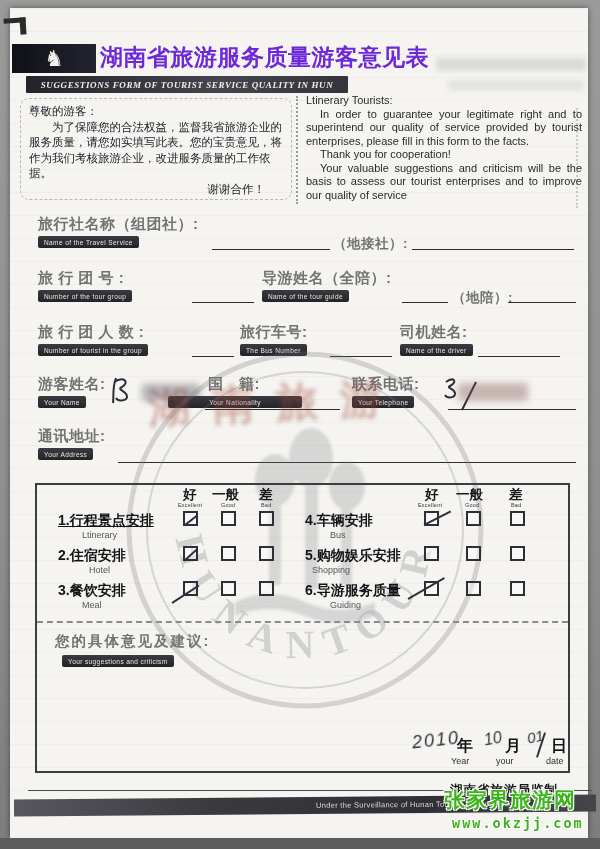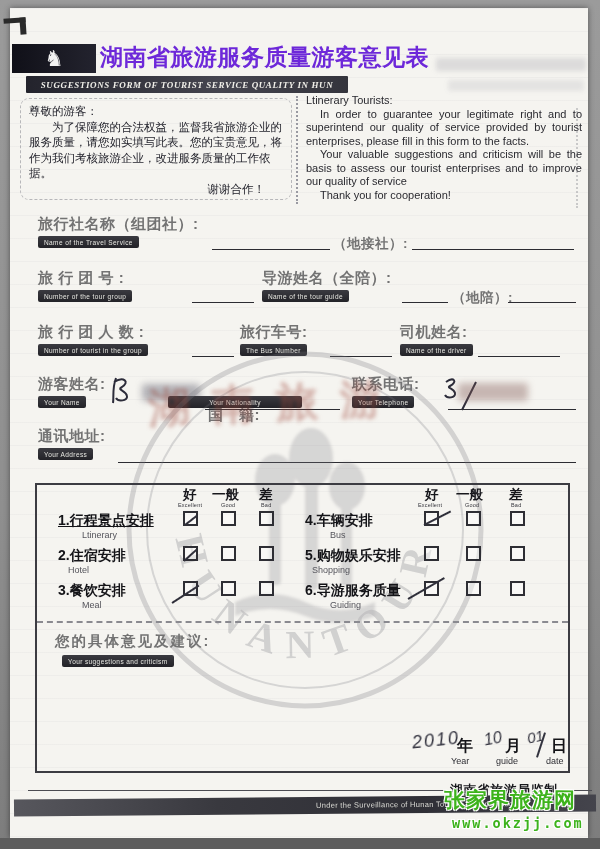--- a/index.html
+++ b/index.html
@@ -96,22 +96,22 @@
 
 <div class="abs cn-box">
   <div>尊敬的游客：</div>
   <div class="body">为了保障您的合法权益，监督我省旅游企业的服务质量，请您如实填写此表。您的宝贵意见，将作为我们考核旅游企业，改进服务质量的工作依据。</div>
   <div class="sign">谢谢合作！</div>
 </div>
 <div class="abs intro-divider"></div>
 <div class="abs en-box">
   <p class="first">Ltinerary Tourists:</p>
   <p>In order to guarantee your legitimate right and to superintend our quality of service provided by tourist enterprises, please fill in this form to the facts.</p>
+  <p>Thank you for cooperation!</p>
   <p>Your valuable suggestions and criticism will be the basis to assess our tourist enterprises and to improve our quality of service</p>
-  <p>Thank you for cooperation!</p>
 </div>
 
 <div class="abs flabel" style="left:38px;top:215px;">旅行社名称（组团社）:</div>
 <div class="abs enbar" style="left:38px;top:236px;">Name of the Travel Service</div>
 <div class="abs wline" style="left:212px;top:249px;width:118px;"></div>
 <div class="abs flabel sm" style="left:333px;top:235px;">（地接社）:</div>
 <div class="abs wline" style="left:412px;top:249px;width:162px;"></div>
 
 <div class="abs flabel" style="left:38px;top:269px;">旅 行 团 号 :</div>
 <div class="abs enbar" style="left:38px;top:290px;">Number of the tour group</div>
@@ -131,21 +131,21 @@
 <div class="abs flabel" style="left:400px;top:323px;">司机姓名:</div>
 <div class="abs enbar" style="left:400px;top:344px;">Name of the driver</div>
 <div class="abs wline" style="left:478px;top:356px;width:82px;"></div>
 
 <div class="abs flabel" style="left:38px;top:375px;">游客姓名:</div>
 <div class="abs enbar" style="left:38px;top:396px;">Your Name</div>
 <svg class="abs" style="left:110px;top:374px;" width="52" height="32">
   <path class="scribble" d="M6,4 C2,14 4,24 3,29 M4,8 C14,2 20,8 12,13 C6,16 16,16 17,22 C18,27 8,28 6,24"></path>
 </svg>
 <div class="abs redact" style="left:142px;top:384px;width:58px;height:17px;background:rgba(95,95,110,.45);"></div>
-<div class="abs flabel" style="left:208px;top:375px;margin-top:31px;">国　籍:</div>
+<div class="abs flabel" style="left:208px;top:375px;">国　籍:</div>
 <div class="abs enbar" style="left:168px;top:396px;width:122px;">Your Nationality</div>
 <div class="abs wline" style="left:205px;top:409px;width:135px;"></div>
 <div class="abs flabel" style="left:352px;top:375px;">联系电话:</div>
 <div class="abs enbar" style="left:352px;top:396px;">Your Telephone</div>
 <svg class="abs" style="left:442px;top:374px;" width="60" height="40">
   <path class="scribble" d="M4,8 C12,2 16,8 8,12 C4,14 12,14 13,19 C14,24 5,25 3,21 M20,36 C26,24 30,16 34,8"></path>
 </svg>
 <div class="abs redact" style="left:458px;top:383px;width:70px;height:18px;background:rgba(130,90,85,.40);"></div>
 <div class="abs wline" style="left:448px;top:409px;width:128px;"></div>
 
@@ -187,21 +187,21 @@
 <div class="abs rhead" style="left:425px;top:486px;">好</div>
 <div class="abs rhead-en" style="left:418px;top:502px;">Excellent</div>
 <div class="abs rhead" style="left:456px;top:486px;">一般</div>
 <div class="abs rhead-en" style="left:465px;top:502px;">Good</div>
 <div class="abs rhead" style="left:509px;top:486px;">差</div>
 <div class="abs rhead-en" style="left:511px;top:502px;">Bad</div>
 
 <div class="abs ritem" style="left:58px;top:512px;text-decoration:underline;">1.行程景点安排</div>
 <div class="abs ritem-en" style="left:82px;top:530px;">Ltinerary</div>
 <div class="abs ritem" style="left:58px;top:547px;">2.住宿安排</div>
-<div class="abs ritem-en" style="left:68px;top:565px;">Hotel</div>
+<div class="abs ritem-en" style="left:89px;top:565px;">Hotel</div>
 <div class="abs ritem" style="left:58px;top:582px;">3.餐饮安排</div>
 <div class="abs ritem-en" style="left:82px;top:600px;">Meal</div>
 
 <div class="abs ritem" style="left:305px;top:512px;">4.车辆安排</div>
 <div class="abs ritem-en" style="left:330px;top:530px;">Bus</div>
 <div class="abs ritem" style="left:305px;top:547px;">5.购物娱乐安排</div>
 <div class="abs ritem-en" style="left:312px;top:565px;">Shopping</div>
 <div class="abs ritem" style="left:305px;top:582px;">6.导游服务质量</div>
 <div class="abs ritem-en" style="left:330px;top:600px;">Guiding</div>
 
@@ -232,21 +232,21 @@
 <div class="abs mark" style="left:408px;top:598px;width:42px;transform:rotate(-30deg);"></div>
 
 <div class="abs flabel" style="left:55px;top:632px;letter-spacing:2px;font-size:14.5px;">您的具体意见及建议:</div>
 <div class="abs enbar" style="left:62px;top:655px;">Your suggestions and criticism</div>
 
 <div class="abs hw" style="left:412px;top:730px;font-size:18px;letter-spacing:2px;transform:rotate(-6deg);">2010</div>
 <div class="abs dcn" style="left:457px;top:736px;">年</div>
 <div class="abs den" style="left:451px;top:756px;">Year</div>
 <div class="abs hw" style="left:484px;top:730px;font-size:16px;transform:rotate(-10deg);">10</div>
 <div class="abs dcn" style="left:505px;top:736px;">月</div>
-<div class="abs den" style="left:496px;top:756px;">guide</div>
+<div class="abs den" style="left:496px;top:756px;">your</div>
 <div class="abs hw" style="left:527px;top:728px;font-size:15px;transform:rotate(-12deg);">01</div>
 <div class="abs dcn" style="left:551px;top:736px;">日</div>
 <div class="abs den" style="left:546px;top:756px;">date</div>
 <div class="abs" style="left:540px;top:732px;width:0;height:26px;border-left:2px solid #33333f;transform:rotate(18deg);filter:blur(.3px);"></div>
 
 <div class="abs sup-line" style="left:28px;top:790px;width:418px;"></div>
 <div class="abs sup-text" style="left:450px;top:782px;">湖南省旅游局监制</div>
 <div class="abs sup-line" style="left:566px;top:790px;width:26px;"></div>
 <div class="abs foot-bar">
   <span>Under the Surveillance of Hunan Tourism Administration</span>

